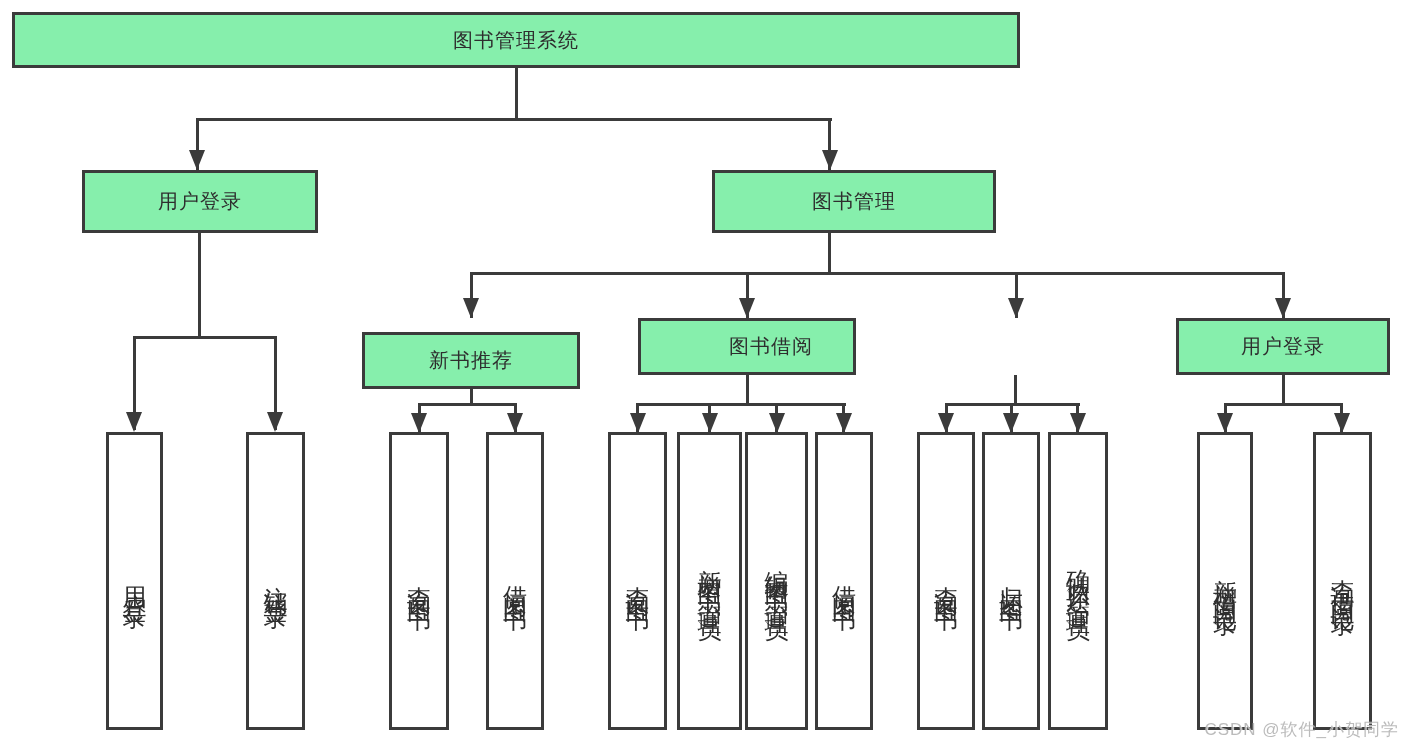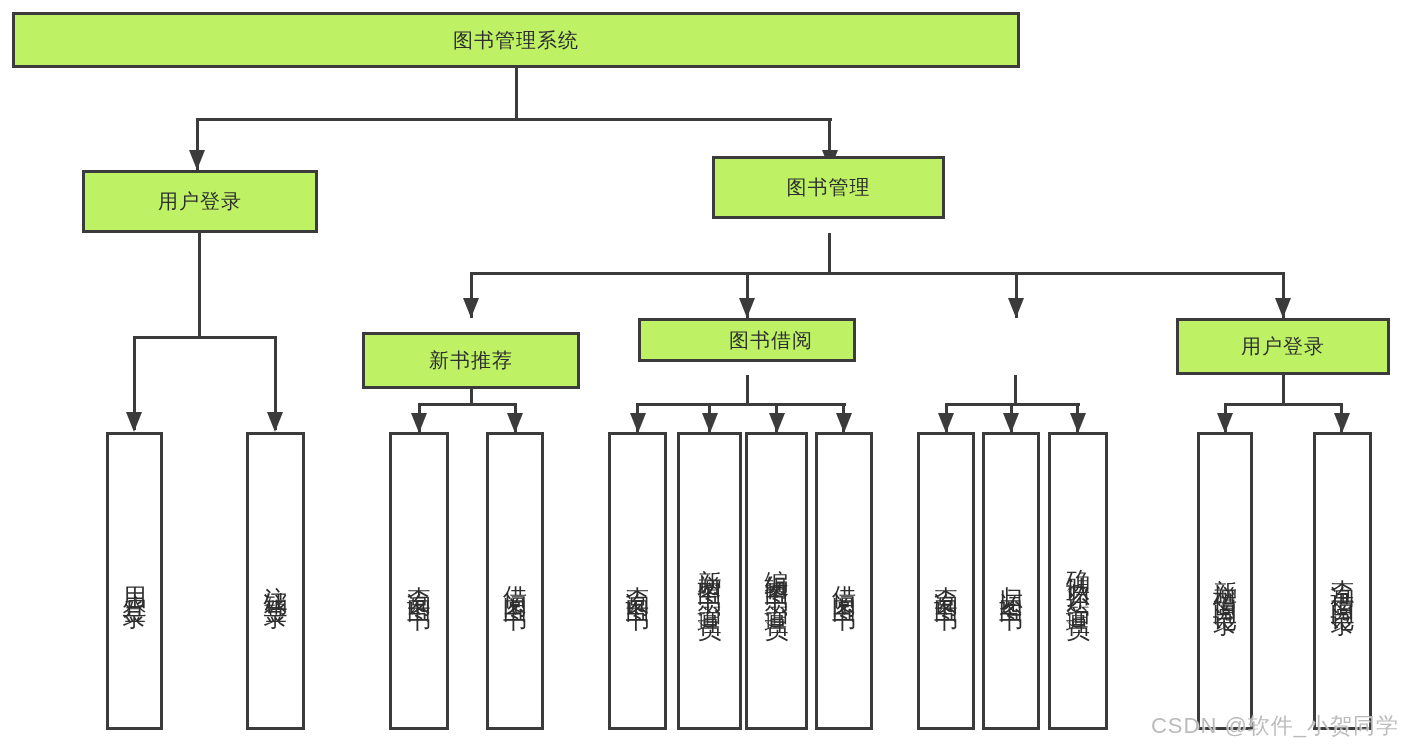--- a/index.html
+++ b/index.html
@@ -1,41 +1,41 @@
 <!DOCTYPE html>
 <html><head>
 <meta charset="utf-8">
 <style>
   html,body{margin:0;padding:0;background:#ffffff;}
   #canvas{
     position:relative;width:1405px;height:747px;background:#ffffff;overflow:hidden;
     font-family:"Liberation Sans","DejaVu Sans",sans-serif;color:#2e2e2e;
   }
   .box{
-    position:absolute;box-sizing:border-box;border:3px solid #3b3b3b;background:#bef264;
+    position:absolute;box-sizing:border-box;border:3px solid #3b3b3b;background:#86efac;
     display:flex;align-items:center;justify-content:center;
     font-size:20px;color:#2e2e2e;letter-spacing:1px;z-index:2;text-align:center;
   }
   .vbox{
     position:absolute;box-sizing:border-box;border:3px solid #3b3b3b;background:#ffffff;
     display:flex;align-items:center;justify-content:center;z-index:2;
   }
   .vbox span{
     writing-mode:vertical-rl;text-orientation:mixed;
     font-size:24px;letter-spacing:7px;color:#2e2e2e;line-height:1;
   }
   .hline,.vline{position:absolute;background:#3b3b3b;z-index:1;}
   .tri{
     position:absolute;width:0;height:0;z-index:1;
     border-left:8px solid transparent;border-right:8px solid transparent;
     border-top:20px solid #3b3b3b;
   }
   .watermark{
     position:absolute;right:6px;bottom:6px;z-index:5;
-    font-size:22px;color:rgba(183,183,183,0.95);
+    font-size:17px;color:rgba(183,183,183,0.95);
     text-shadow:1px 1px 1px rgba(255,255,255,0.85);
     letter-spacing:1px;white-space:nowrap;
   }
 </style>
 </head>
 <body>
 
 <div id="canvas">
 
   <div class="vline" style="left:515px;top:68px;width:3px;height:50px;"></div>
@@ -97,28 +97,28 @@
   <div class="vline" style="left:1340px;top:403px;width:3px;height:29px;"></div>
   <div class="tri" style="left:1334px;top:413px;"></div>
 
   <div class="box" style="left:12px;top:12px;width:1008px;height:56px;">
     <span>图书管理系统</span>
   </div>
 
   <div class="box" style="left:82px;top:170px;width:236px;height:63px;">
     <span>用户登录</span>
   </div>
-  <div class="box" style="left:712px;top:156px;width:233px;height:63px;">
+  <div class="box" style="left:712px;top:170px;width:284px;height:63px;">
     <span>图书管理</span>
   </div>
 
   <div class="box" style="left:362px;top:332px;width:218px;height:57px;">
     <span>新书推荐</span>
   </div>
-  <div class="box" style="left:638px;top:318px;width:218px;height:44px;padding-left:48px;">
+  <div class="box" style="left:638px;top:318px;width:218px;height:57px;padding-left:48px;">
     <span>图书借阅</span>
   </div>
   <div class="box" style="left:1176px;top:318px;width:214px;height:57px;">
     <span>用户登录</span>
   </div>
 
   <div class="vbox" style="left:106px;top:432px;width:57px;height:298px;">
     <span>用户登录</span>
   </div>
   <div class="vbox" style="left:246px;top:432px;width:59px;height:298px;">

